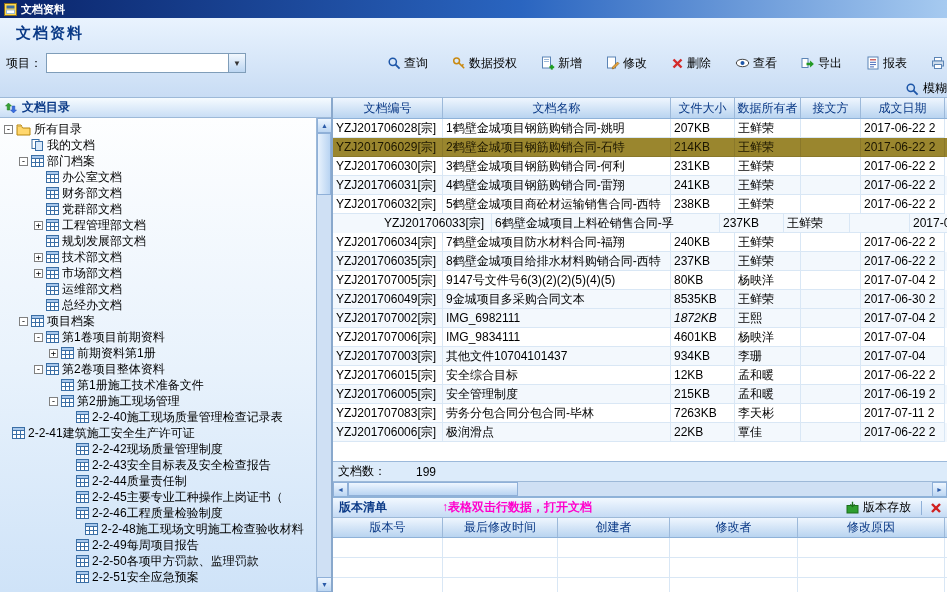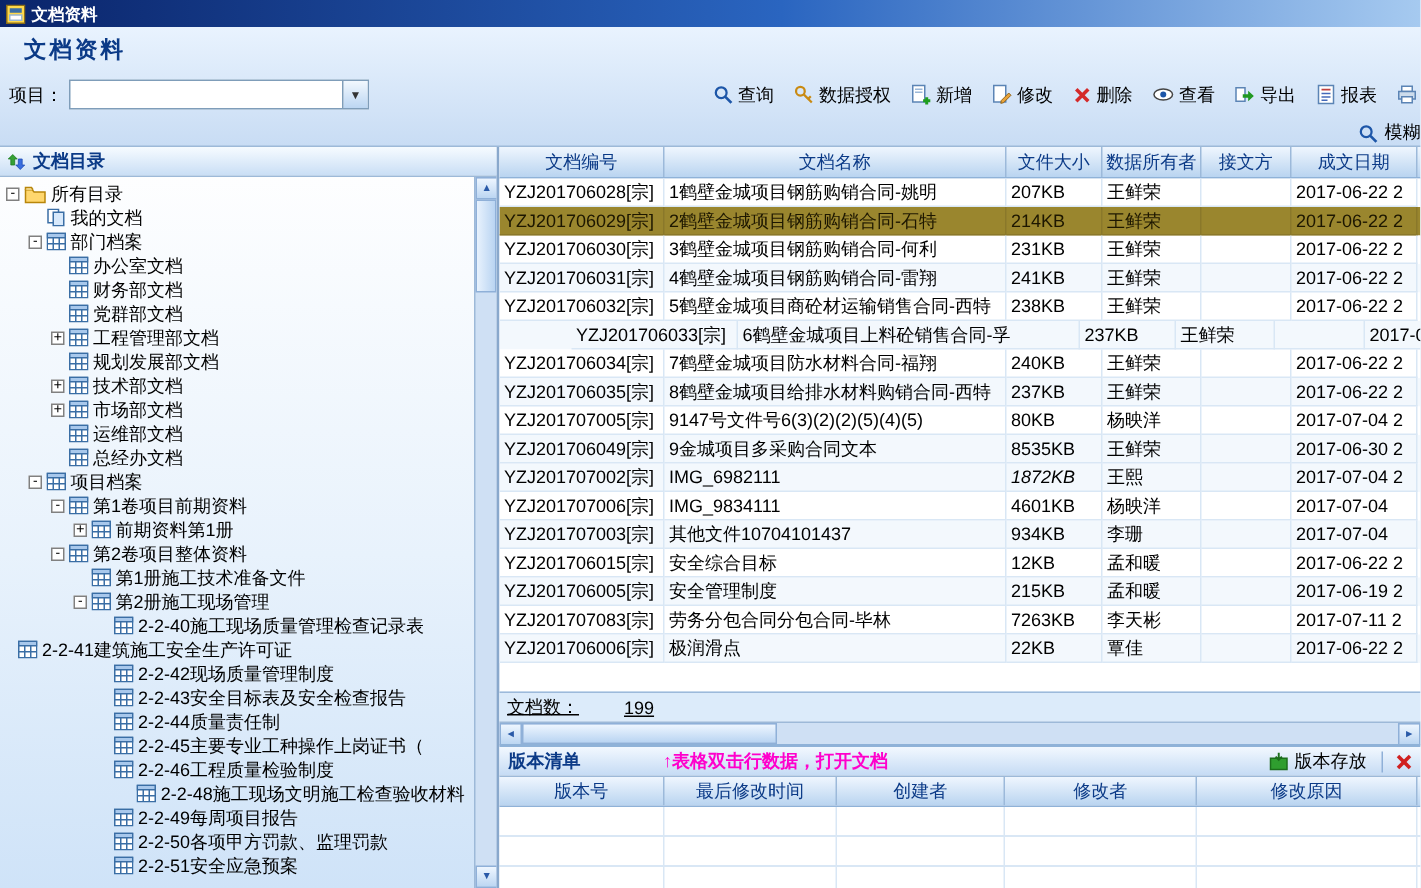--- a/index.html
+++ b/index.html
@@ -8,21 +8,21 @@
   .icon{display:inline-flex;align-items:center;justify-content:center;line-height:0;flex:none;}
   .titlebar{height:18px;background:linear-gradient(90deg,#0a246a 0%,#2a65c0 55%,#a6caf0 100%);display:flex;align-items:center;gap:4px;padding:0 4px;color:#fff;font-weight:bold;font-size:11px;}
   .top-chrome{background:linear-gradient(180deg,#e9f3fe,#c8dcf4);}
   .header-band{height:30px;display:flex;align-items:center;padding-left:16px;}
   .page-title{color:var(--accent,#0b3a87);font-size:15px;font-weight:bold;letter-spacing:2px;}
   .toolbar{height:30px;display:flex;align-items:center;justify-content:space-between;padding:0 2px 0 6px;}
   .project-group{display:flex;align-items:center;gap:4px;flex:none;}
   .combo{width:200px;height:20px;background:#fff;border:1px solid #7f9db9;display:flex;}
   .combo-field{flex:1;}
   .combo-btn{width:17px;background:linear-gradient(180deg,#f2f8fe,#bcd6f2);border-left:1px solid #7f9db9;font-size:8px;display:flex;align-items:center;justify-content:center;color:#333;}
-  .toolbar-buttons{display:flex;align-items:center;gap:13px;overflow:hidden;margin-left:8px;}
+  .toolbar-buttons{display:flex;align-items:center;gap:24px;overflow:hidden;margin-left:8px;}
   .tb-btn{display:flex;align-items:center;gap:3px;white-space:nowrap;cursor:default;}
   .search-row{height:20px;position:relative;border-bottom:1px solid #9db9d8;overflow:hidden;}
   .search-inner{position:absolute;right:0;top:2px;display:flex;align-items:center;gap:4px;white-space:nowrap;}
   .content{display:flex;height:494px;}
   .left-panel{width:333px;flex:none;display:flex;flex-direction:column;border-right:2px solid #89a8cc;background:linear-gradient(180deg,#ffffff 0%,#e8f2fc 55%,#cfe3f8 100%);}
   .panel-header{height:20px;flex:none;display:flex;align-items:center;gap:5px;padding-left:5px;background:linear-gradient(180deg,#f6fbff,#c9def5);border-bottom:1px solid #9db9d8;color:var(--accent,#0b3a87);font-weight:bold;}
   .tree-wrap{flex:1;display:flex;overflow:hidden;}
   .tree{flex:1;padding-top:3px;overflow:hidden;}
   .tree-row{height:16px;display:flex;align-items:center;gap:3px;white-space:nowrap;overflow:hidden;}
   .expander{width:9px;height:9px;border:1px solid #808080;background:#fff;font-size:9px;line-height:7px;text-align:center;flex:none;font-family:"DejaVu Sans Mono",monospace;}
@@ -34,21 +34,21 @@
   .right-panel{flex:1;min-width:0;display:flex;flex-direction:column;background:#fff;}
   .doc-head,.version-head{display:flex;height:21px;flex:none;background:linear-gradient(180deg,#eff6fe,#b9d4f0);border-bottom:1px solid #8fb2d8;overflow:hidden;}
   .version-head{height:20px;}
   .hcell{border-right:1px solid #9cb9da;display:flex;align-items:center;justify-content:center;color:var(--accent,#0b3a87);flex:none;overflow:hidden;white-space:nowrap;}
   .doc-body{height:342px;flex:none;overflow:hidden;}
   .doc-row{display:flex;height:19px;background:#fff;}
   .doc-row.alt{background:#f3f8fd;}
   .doc-row.selected{background:var(--selected-row,#9a862e);color:#1d1700;}
   .doc-row.selected .cell{border-color:#8a782a;}
   .cell{border-right:1px solid #d9e7f5;border-bottom:1px solid #d9e7f5;padding:0 3px;display:flex;align-items:center;flex:none;overflow:hidden;white-space:nowrap;}
-  .count-row{height:20px;flex:none;background:#dcebfa;border-top:1px solid #9cb9da;display:flex;align-items:center;text-decoration:underline;}
+  .count-row{height:20px;flex:none;background:#dcebfa;border-top:1px solid #9cb9da;display:flex;align-items:center;}
   .count-label{margin-left:5px;}
   .count-value{margin-left:30px;}
   .hscroll{height:15px;flex:none;background:#cfe0f4;border-top:1px solid #9db9d8;display:flex;}
   .hthumb{width:170px;flex:none;background:linear-gradient(180deg,#eef6ff,#b9d4f2);border:1px solid #8fb0d8;}
   .htrack{flex:1;}
   .version-bar{height:22px;flex:none;background:linear-gradient(180deg,#f2f8ff,#c5dbf4);border-top:2px solid #8fb2d8;border-bottom:1px solid #9db9d8;display:flex;align-items:center;}
   .version-title{color:var(--accent,#0b3a87);font-weight:bold;margin-left:6px;}
   .version-hint{color:var(--hint,#ff00cc);font-weight:bold;margin-left:55px;}
   .version-store{display:flex;align-items:center;gap:4px;margin-left:auto;margin-right:10px;white-space:nowrap;}
   .vbar-divider{width:1px;height:14px;background:#8fb0d8;margin-right:8px;}
@@ -516,21 +516,21 @@
                 <svg width="13" height="12" viewBox="0 0 13 12">
                   <rect x="0.5" y="0.5" width="12" height="11" fill="#fff" stroke="#3a6ea5"></rect>
                   <rect x="0.5" y="0.5" width="12" height="3" fill="#a8c8ec" stroke="#3a6ea5"></rect>
                   <line x1="4.5" y1="3.5" x2="4.5" y2="11.5" stroke="#3a6ea5"></line>
                   <line x1="8.5" y1="3.5" x2="8.5" y2="11.5" stroke="#3a6ea5"></line>
                   <line x1="0.5" y1="7.5" x2="12.5" y2="7.5" stroke="#3a6ea5"></line>
                 </svg>
               </span>
               <span class="tree-label">2-2-46工程质量检验制度</span>
             </div>
-            <div class="tree-row" style="padding-left: 73px; justify-content: center;">
+            <div class="tree-row" style="padding-left: 73px;">
               <span class="expander-spacer"></span>
               <span class="icon">
                 <svg width="13" height="12" viewBox="0 0 13 12">
                   <rect x="0.5" y="0.5" width="12" height="11" fill="#fff" stroke="#3a6ea5"></rect>
                   <rect x="0.5" y="0.5" width="12" height="3" fill="#a8c8ec" stroke="#3a6ea5"></rect>
                   <line x1="4.5" y1="3.5" x2="4.5" y2="11.5" stroke="#3a6ea5"></line>
                   <line x1="8.5" y1="3.5" x2="8.5" y2="11.5" stroke="#3a6ea5"></line>
                   <line x1="0.5" y1="7.5" x2="12.5" y2="7.5" stroke="#3a6ea5"></line>
                 </svg>
               </span>

